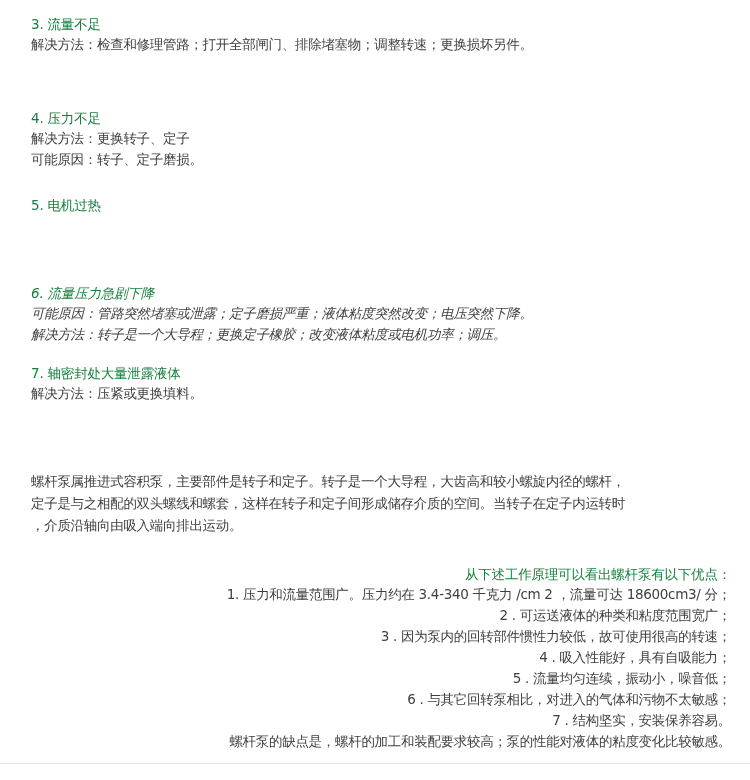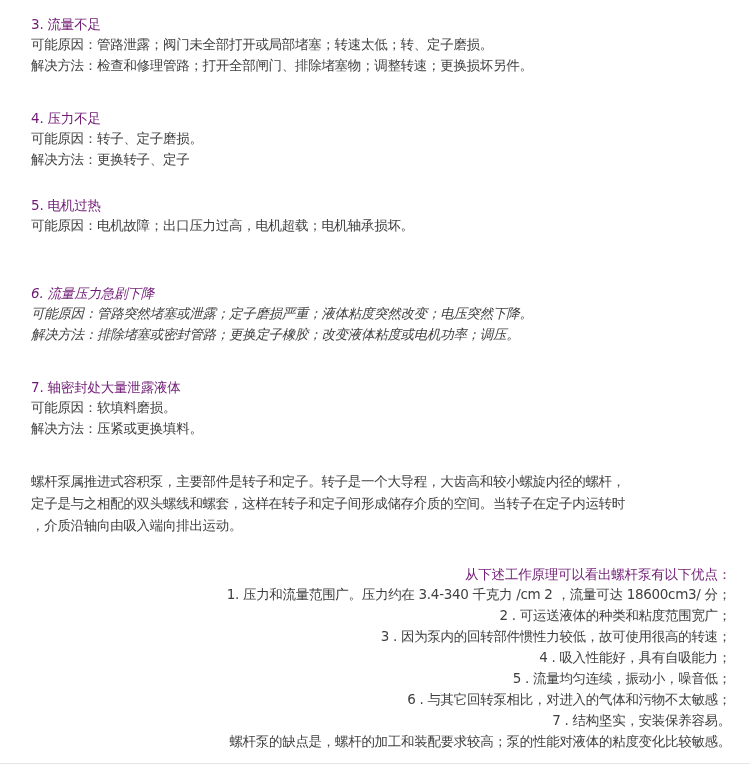--- a/index.html
+++ b/index.html
@@ -20,21 +20,21 @@
       left: 31px;
       top: 0;
       width: 700px;
     }
     .section {
       position: absolute;
       left: 0;
       width: 700px;
     }
     .heading {
-      color: #701a75;
+      color: #15803d;
       font-size: 13.5px;
       line-height: 20px;
       height: 20px;
       white-space: nowrap;
       letter-spacing: -0.2px;
     }
     .line {
       font-size: 13.5px;
       line-height: 21px;
       height: 21px;
@@ -55,44 +55,41 @@
       background: #e6e6e6;
     }
   </style>
 </head>
 <body>
 
 <div class="page">
 
   <div class="section" style="top:14px;">
     <div class="heading">3. 流量不足</div>
-    <div class="line">可能原因：管路泄露；阀门未全部打开或局部堵塞；转速太低；转、定子磨损。</div>
     <div class="line">解决方法：检查和修理管路；打开全部闸门、排除堵塞物；调整转速；更换损坏另件。</div>
   </div>
 
   <div class="section" style="top:108px;">
     <div class="heading">4. 压力不足</div>
+    <div class="line">解决方法：更换转子、定子</div>
     <div class="line">可能原因：转子、定子磨损。</div>
-    <div class="line">解决方法：更换转子、定子</div>
   </div>
 
   <div class="section" style="top:195px;">
     <div class="heading">5. 电机过热</div>
-    <div class="line">可能原因：电机故障；出口压力过高，电机超载；电机轴承损坏。</div>
   </div>
 
   <div class="section" style="top:283px;font-style:italic;">
     <div class="heading">6. 流量压力急剧下降</div>
     <div class="line">可能原因：管路突然堵塞或泄露；定子磨损严重；液体粘度突然改变；电压突然下降。</div>
-    <div class="line">解决方法：排除堵塞或密封管路；更换定子橡胶；改变液体粘度或电机功率；调压。</div>
+    <div class="line">解决方法：转子是一个大导程；更换定子橡胶；改变液体粘度或电机功率；调压。</div>
   </div>
 
-  <div class="section" style="top:377px;">
+  <div class="section" style="top:363px;">
     <div class="heading">7. 轴密封处大量泄露液体</div>
-    <div class="line">可能原因：软填料磨损。</div>
     <div class="line">解决方法：压紧或更换填料。</div>
   </div>
 
   <div class="section para" style="top:470px;">
     <div class="line">螺杆泵属推进式容积泵，主要部件是转子和定子。转子是一个大导程，大齿高和较小螺旋内径的螺杆，</div>
     <div class="line">定子是与之相配的双头螺线和螺套，这样在转子和定子间形成储存介质的空间。当转子在定子内运转时</div>
     <div class="line">，介质沿轴向由吸入端向排出运动。</div>
   </div>
 
   <div class="section" style="top:564px;text-align:right;">

